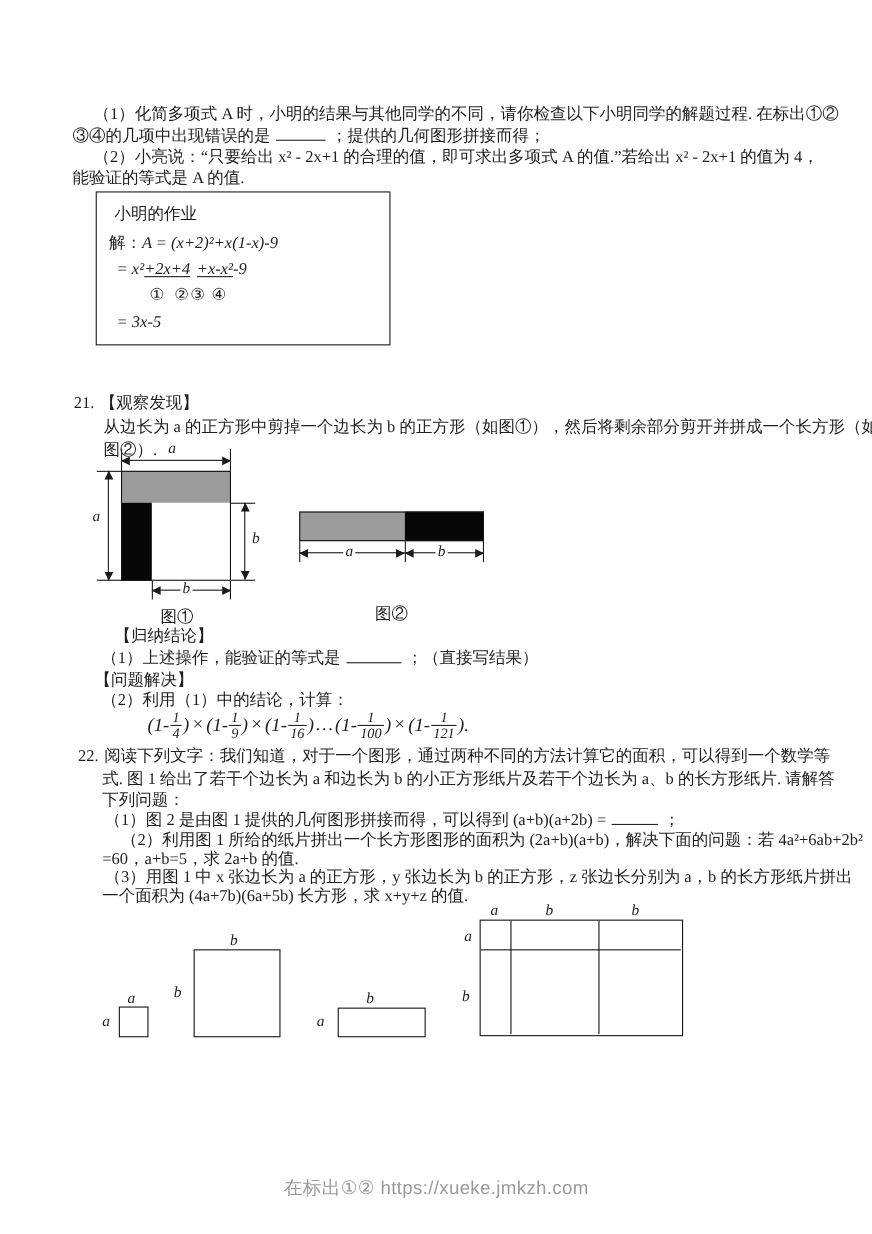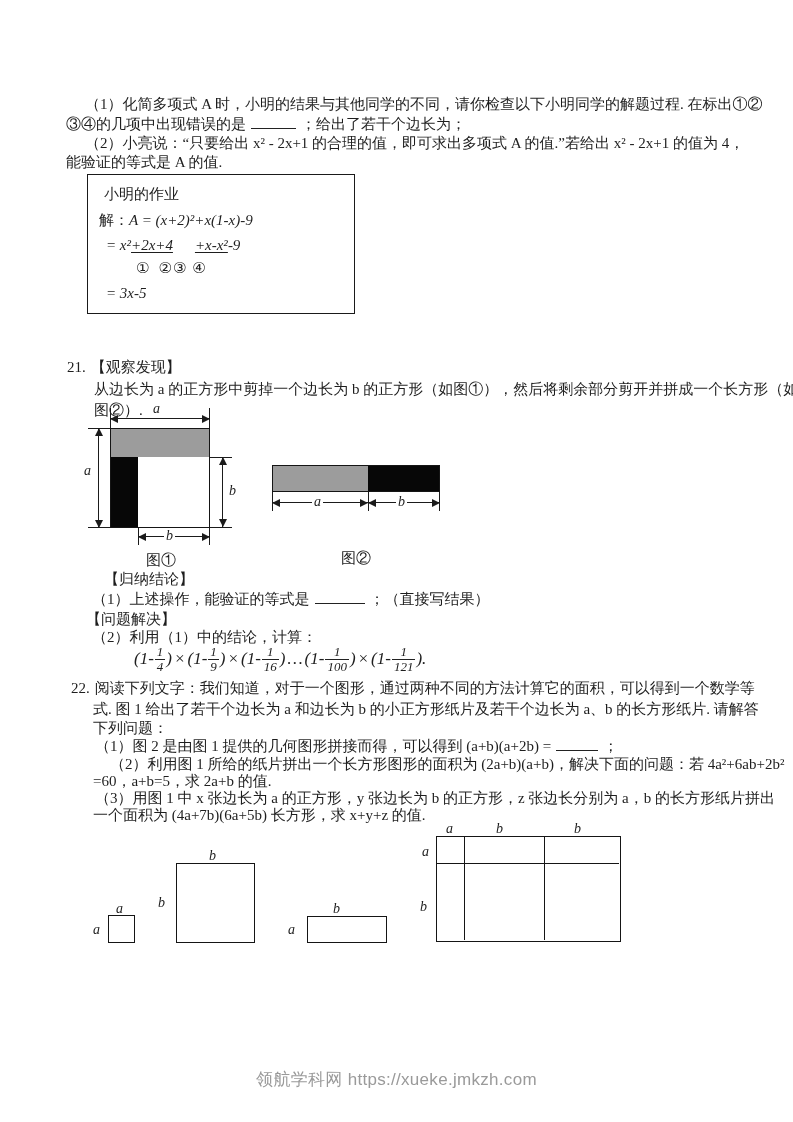--- a/index.html
+++ b/index.html
@@ -8,21 +8,21 @@
     width:793px; height:1122px; position:relative;
     background:#ffffff; color:#1e1e1e;
     font-family:"Liberation Serif","DejaVu Serif",serif;
     overflow:hidden;
   }
   .t { position:absolute; font-size:15px; line-height:18px; white-space:nowrap; }
   .num { margin-right:5px; }
   .blank { display:inline-block; width:45px; height:12px; border-bottom:1.3px solid #222; margin:0 5px; }
   .math { font-style:italic; }
   .ul { text-decoration:underline; text-underline-offset:2px; }
-  .ul2 { margin-left:22px; }
+  .ul2 { margin-left:6px; }
   .circ { font-family:"DejaVu Sans",sans-serif; font-size:15px; }
   
   .box { position:absolute; left:87px; top:174px; width:268px; height:140px; border:1.6px solid #1a1a1a; background:#fff; }
   .bt { position:absolute; font-size:15px; white-space:nowrap; }
   
   .fig { position:absolute; }
   .sq { position:absolute; border:1.4px solid #151515; background:#fff; }
   .fillgray { position:absolute; background:#9c9c9c; }
   .fillblack { position:absolute; background:#070707; }
   .outline { position:absolute; border:1.4px solid #151515; background:transparent; }
@@ -49,21 +49,21 @@
   .opx { margin:0 2px; }
   .footer { position:absolute; left:0; right:0; top:1068px; text-align:center;
     font-family:"Liberation Sans","DejaVu Sans",sans-serif; font-size:17px; color:#9a9a9a; letter-spacing:0.3px; }
 </style>
 </head>
 <body>
 
 <div>
 
   <div class="t" style="left:85px;top:95px">（1）化简多项式 A 时，小明的结果与其他同学的不同，请你检查以下小明同学的解题过程. 在标出①②</div>
-  <div class="t" style="left:66px;top:115px"><span>③④的几项中出现错误的是</span><span class="blank"></span><span>；给出了若干个边长为；</span></div>
+  <div class="t" style="left:66px;top:115px"><span>③④的几项中出现错误的是</span><span class="blank"></span><span>；提供的几何图形拼接而得；</span></div>
   <div class="t" style="left:85px;top:134px">（2）小亮说：“只要给出 x² - 2x+1 的合理的值，即可求出多项式 A 的值.”若给出 x² - 2x+1 的值为 4，</div>
   <div class="t" style="left:66px;top:153px">能验证的等式是 A 的值.</div>
 
   <div class="box">
     <div class="bt" style="left:16px;top:10px">小明的作业</div>
     <div class="bt" style="left:11px;top:36px"><span>解：</span><span class="math">A = (x+2)²+x(1-x)-9</span></div>
     <div class="bt math" style="left:18px;top:62px"><span>= x²</span><span class="ul">+2x+4</span><span class="ul ul2">+x-x²</span><span>-9</span></div>
     <div class="bt" style="left:48px;top:84px"><span class="circ">①</span><span class="circ" style="margin-left:9px">②</span><span class="circ" style="margin-left:1px">③</span><span class="circ" style="margin-left:6px">④</span></div>
     <div class="bt math" style="left:18px;top:110px">= 3x-5</div>
   </div>
@@ -148,15 +148,15 @@
       <div class="gline" style="left:107px;top:0;width:1.3px;height:103px"></div>
       <div class="gline" style="left:0;top:26px;width:182px;height:1.3px"></div>
     </div>
     <div class="dim" style="left:364px;top:2px;background:transparent">a</div>
     <div class="dim" style="left:414px;top:2px;background:transparent">b</div>
     <div class="dim" style="left:492px;top:2px;background:transparent">b</div>
     <div class="dim" style="left:340px;top:25px;background:transparent">a</div>
     <div class="dim" style="left:338px;top:80px;background:transparent">b</div>
   </div>
 
-  <div class="footer"><span>领航学科网</span> <span>https://xueke.jmkzh.com</span></div>
+  <div class="footer"><span>在标出①②</span> <span>https://xueke.jmkzh.com</span></div>
 
 </div>
 
 </body></html>

